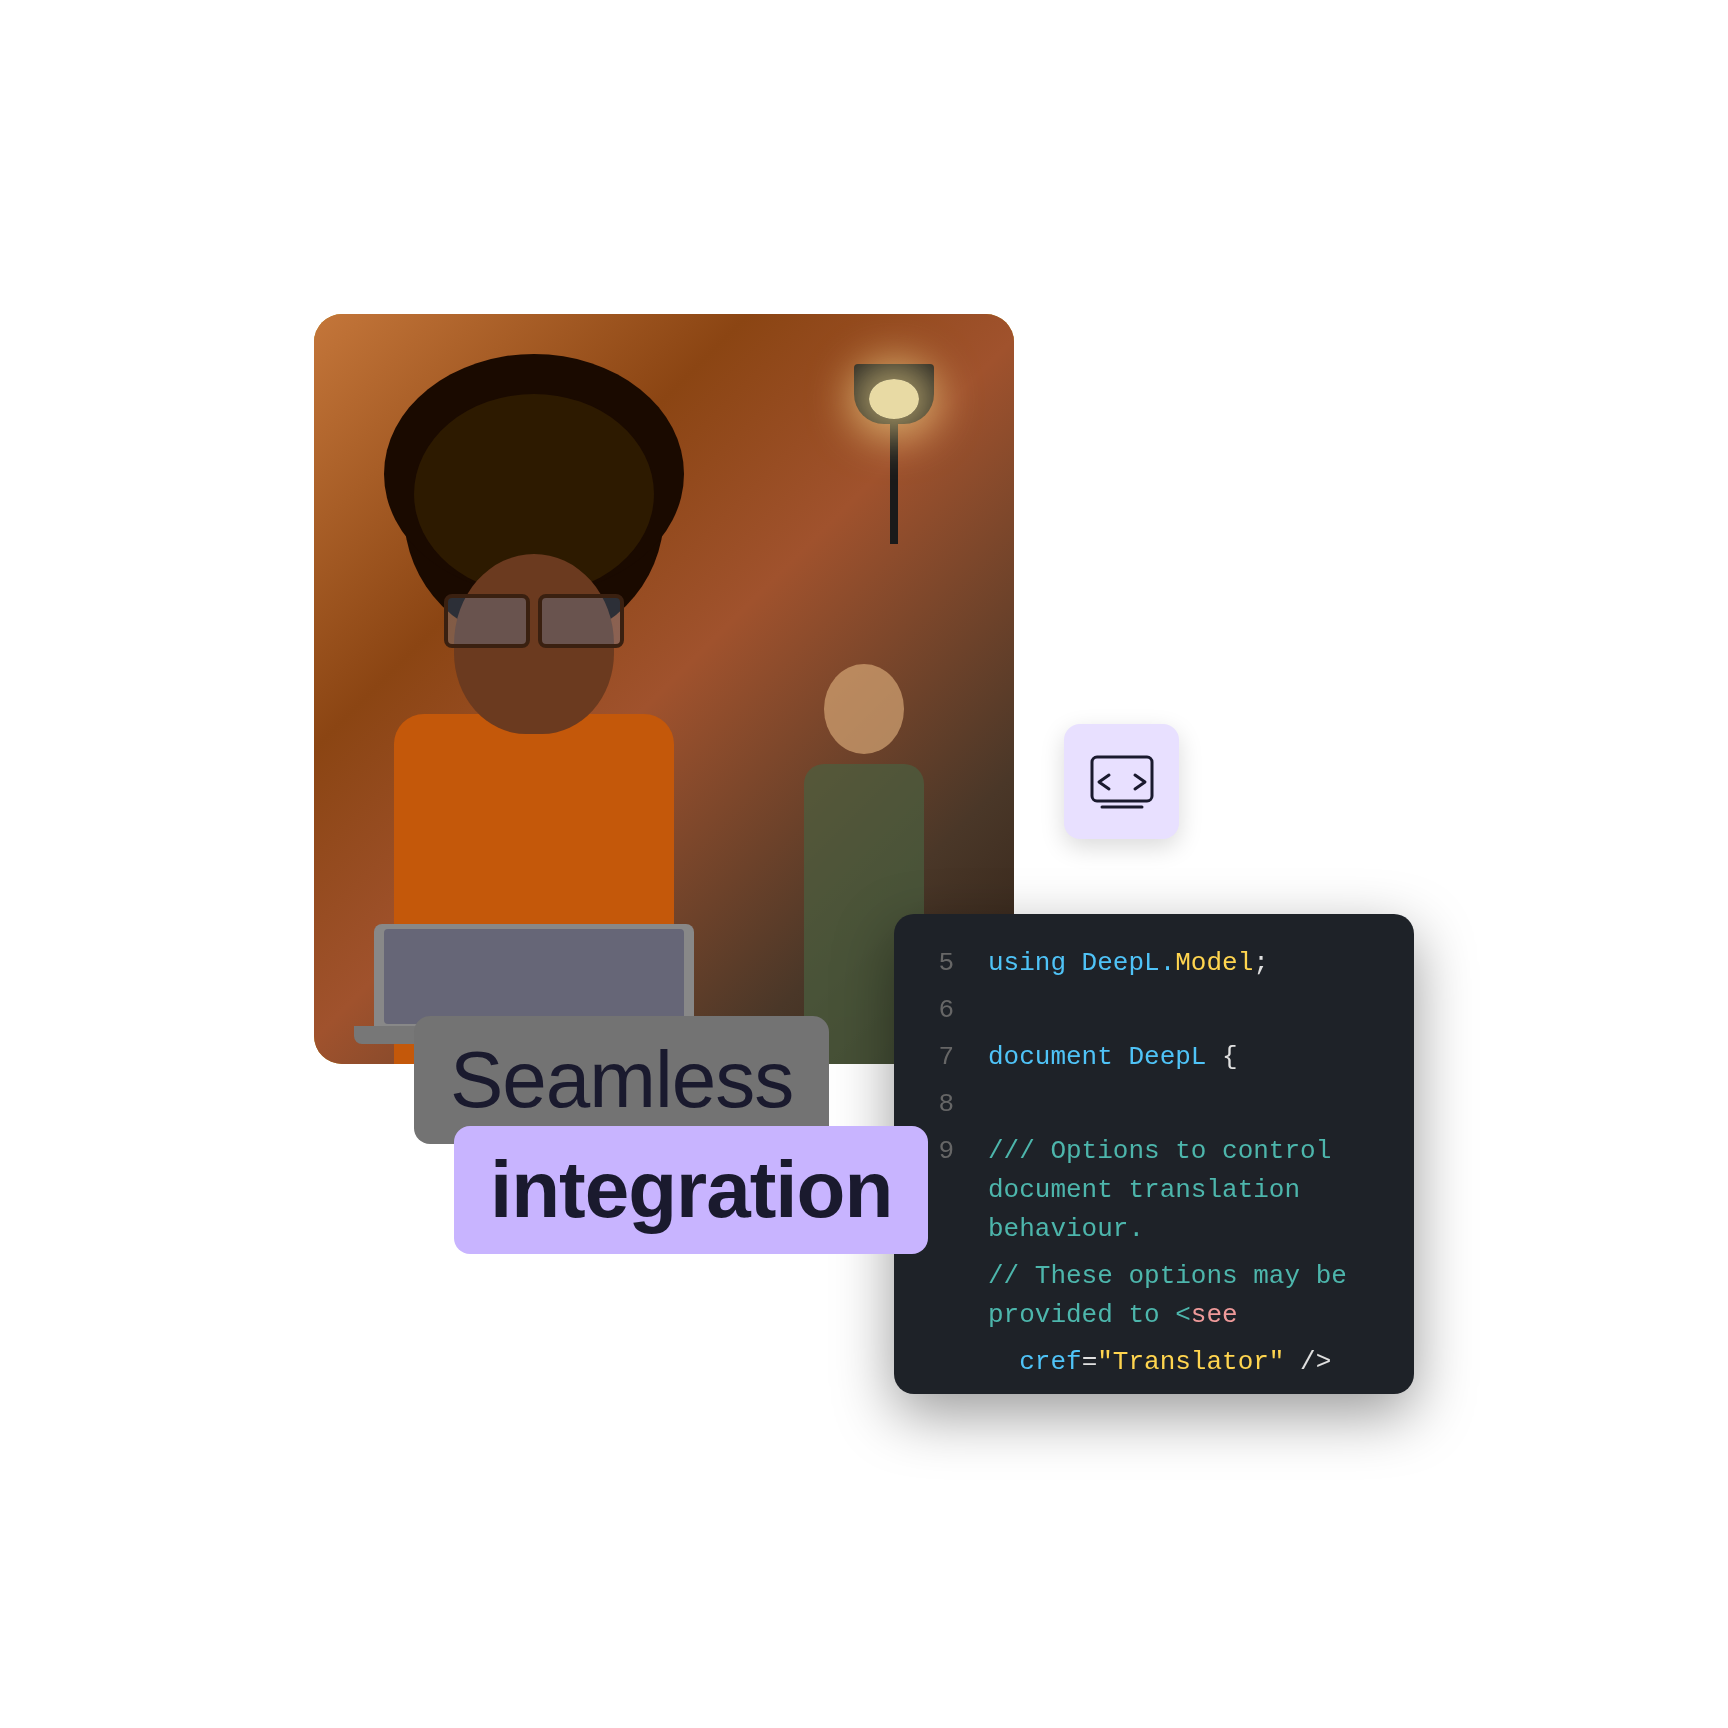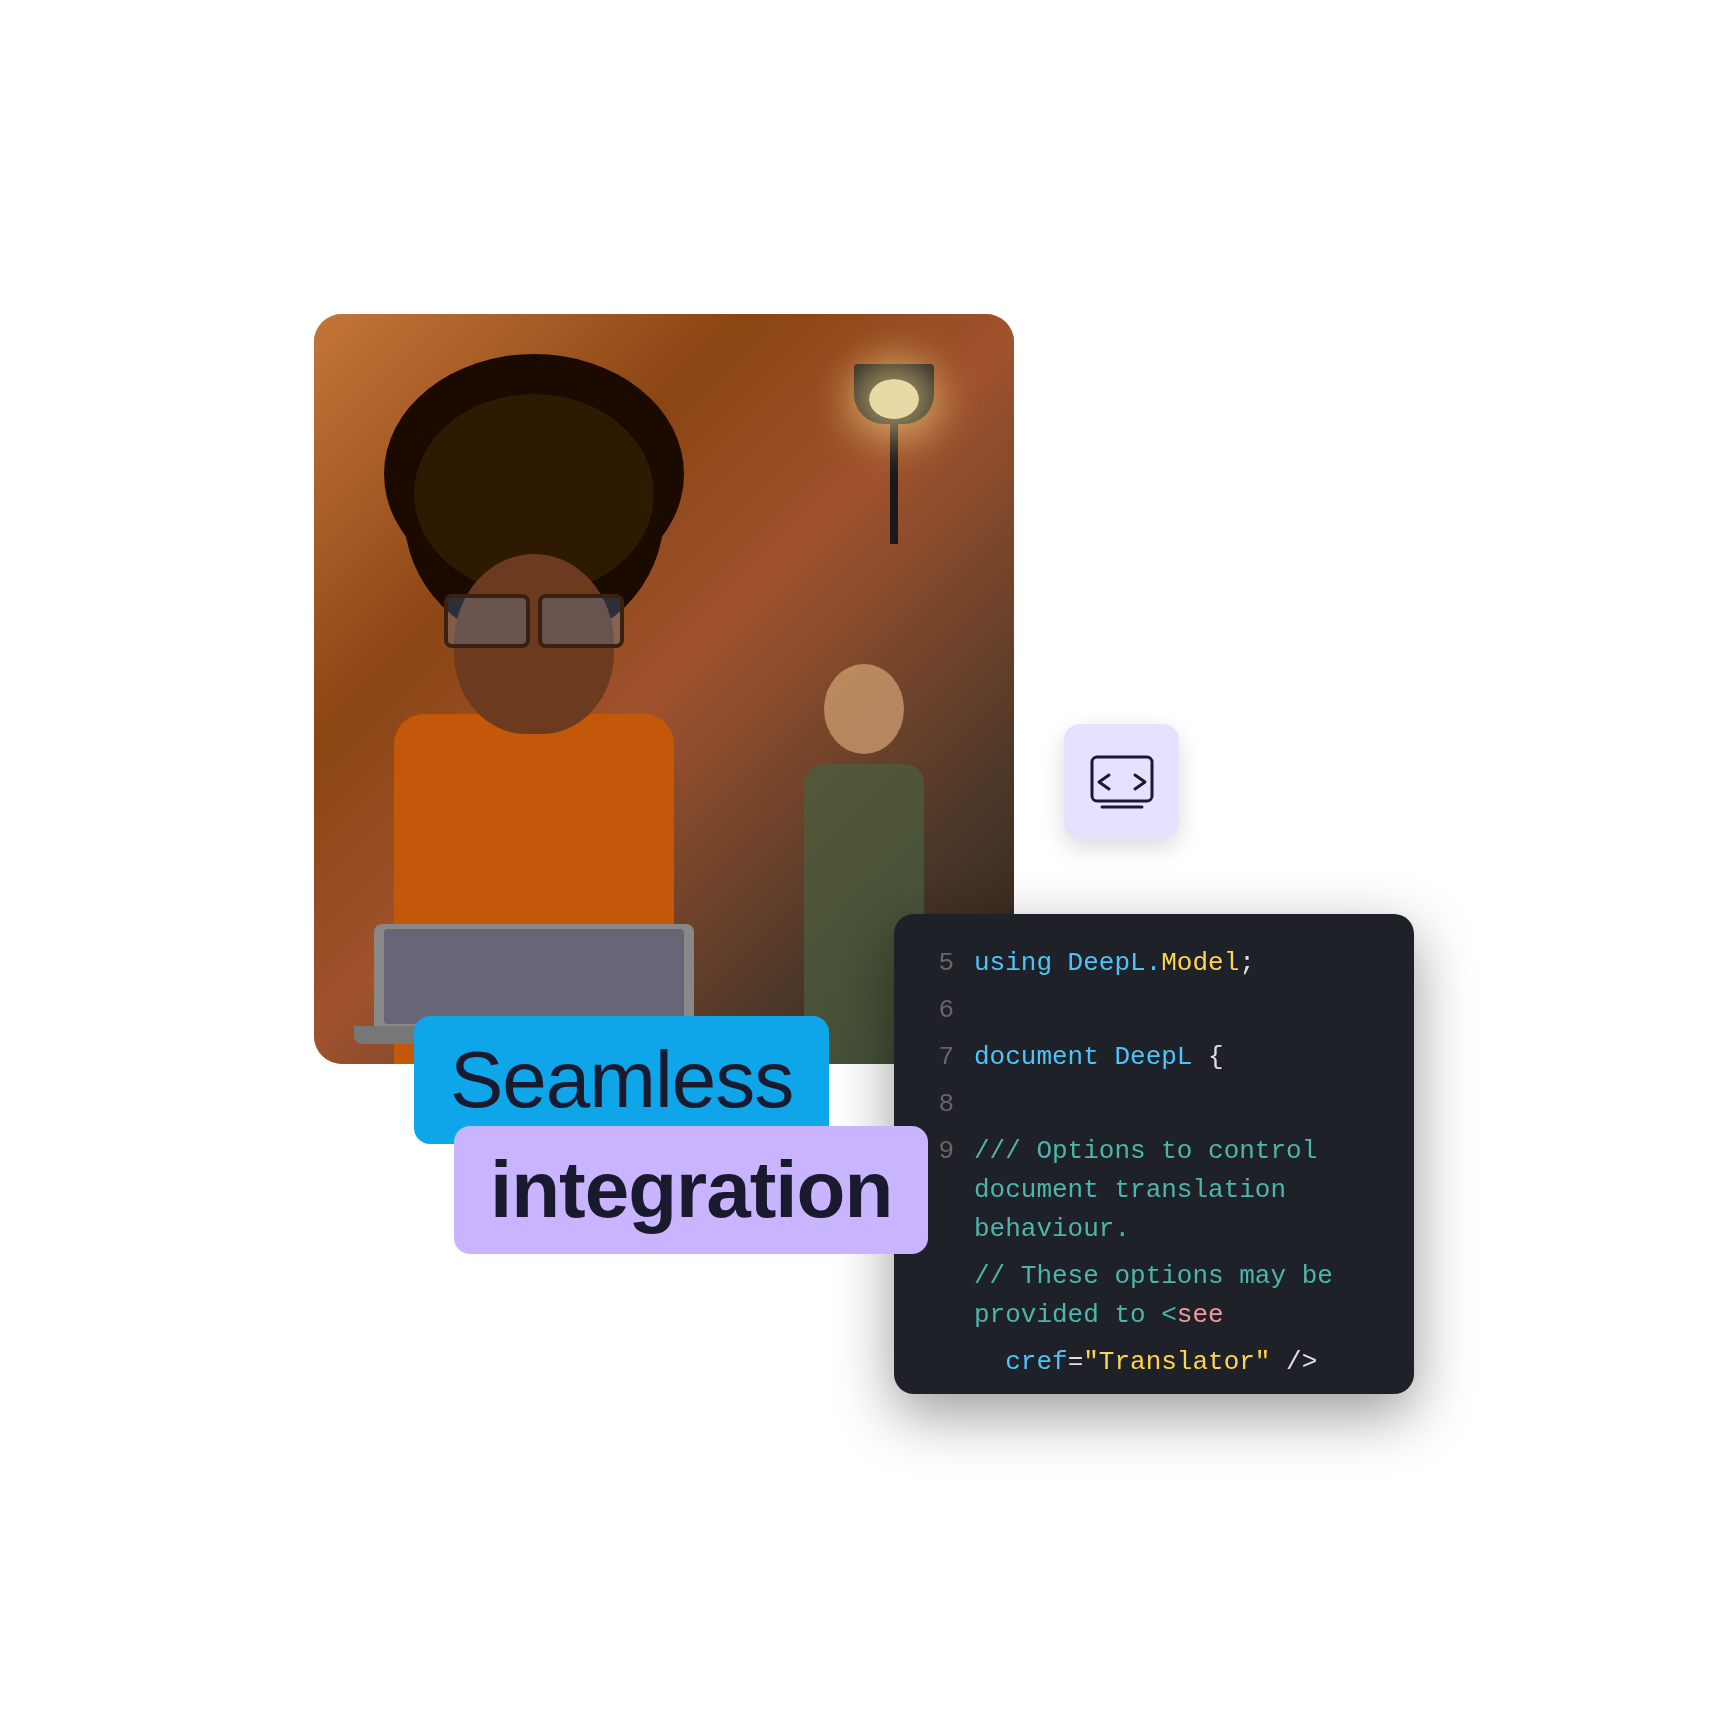--- a/index.html
+++ b/index.html
@@ -275,20 +275,21 @@
       color: #666;
       width: 40px;
       flex-shrink: 0;
       text-align: right;
       margin-right: 20px;
       user-select: none;
     }
 
     .code-text {
       flex: 1;
+      margin-left: 14px;
     }
 
     .c-keyword { color: #4fc3f7; }
     .c-class { color: #ffd54f; }
     .c-punct { color: #e0e0e0; }
     .c-brace { color: #e0e0e0; }
     .c-comment { color: #4db6ac; }
     .c-tag { color: #ef9a9a; }
     .c-string { color: #ffd54f; }
     .c-attr { color: #4fc3f7; }
@@ -312,21 +313,21 @@
     .code-icon-svg {
       width: 70px;
       height: 70px;
     }
 
     
     .label-seamless {
       position: absolute;
       bottom: 270px;
       left: 100px;
-      background: #0ea5e9;
+      background: #737373;
       border-radius: 16px;
       padding: 18px 36px;
       z-index: 20;
     }
 
     .label-seamless span {
       font-size: 80px;
       font-weight: 400;
       color: #1a1a2e;
       letter-spacing: -1px;

